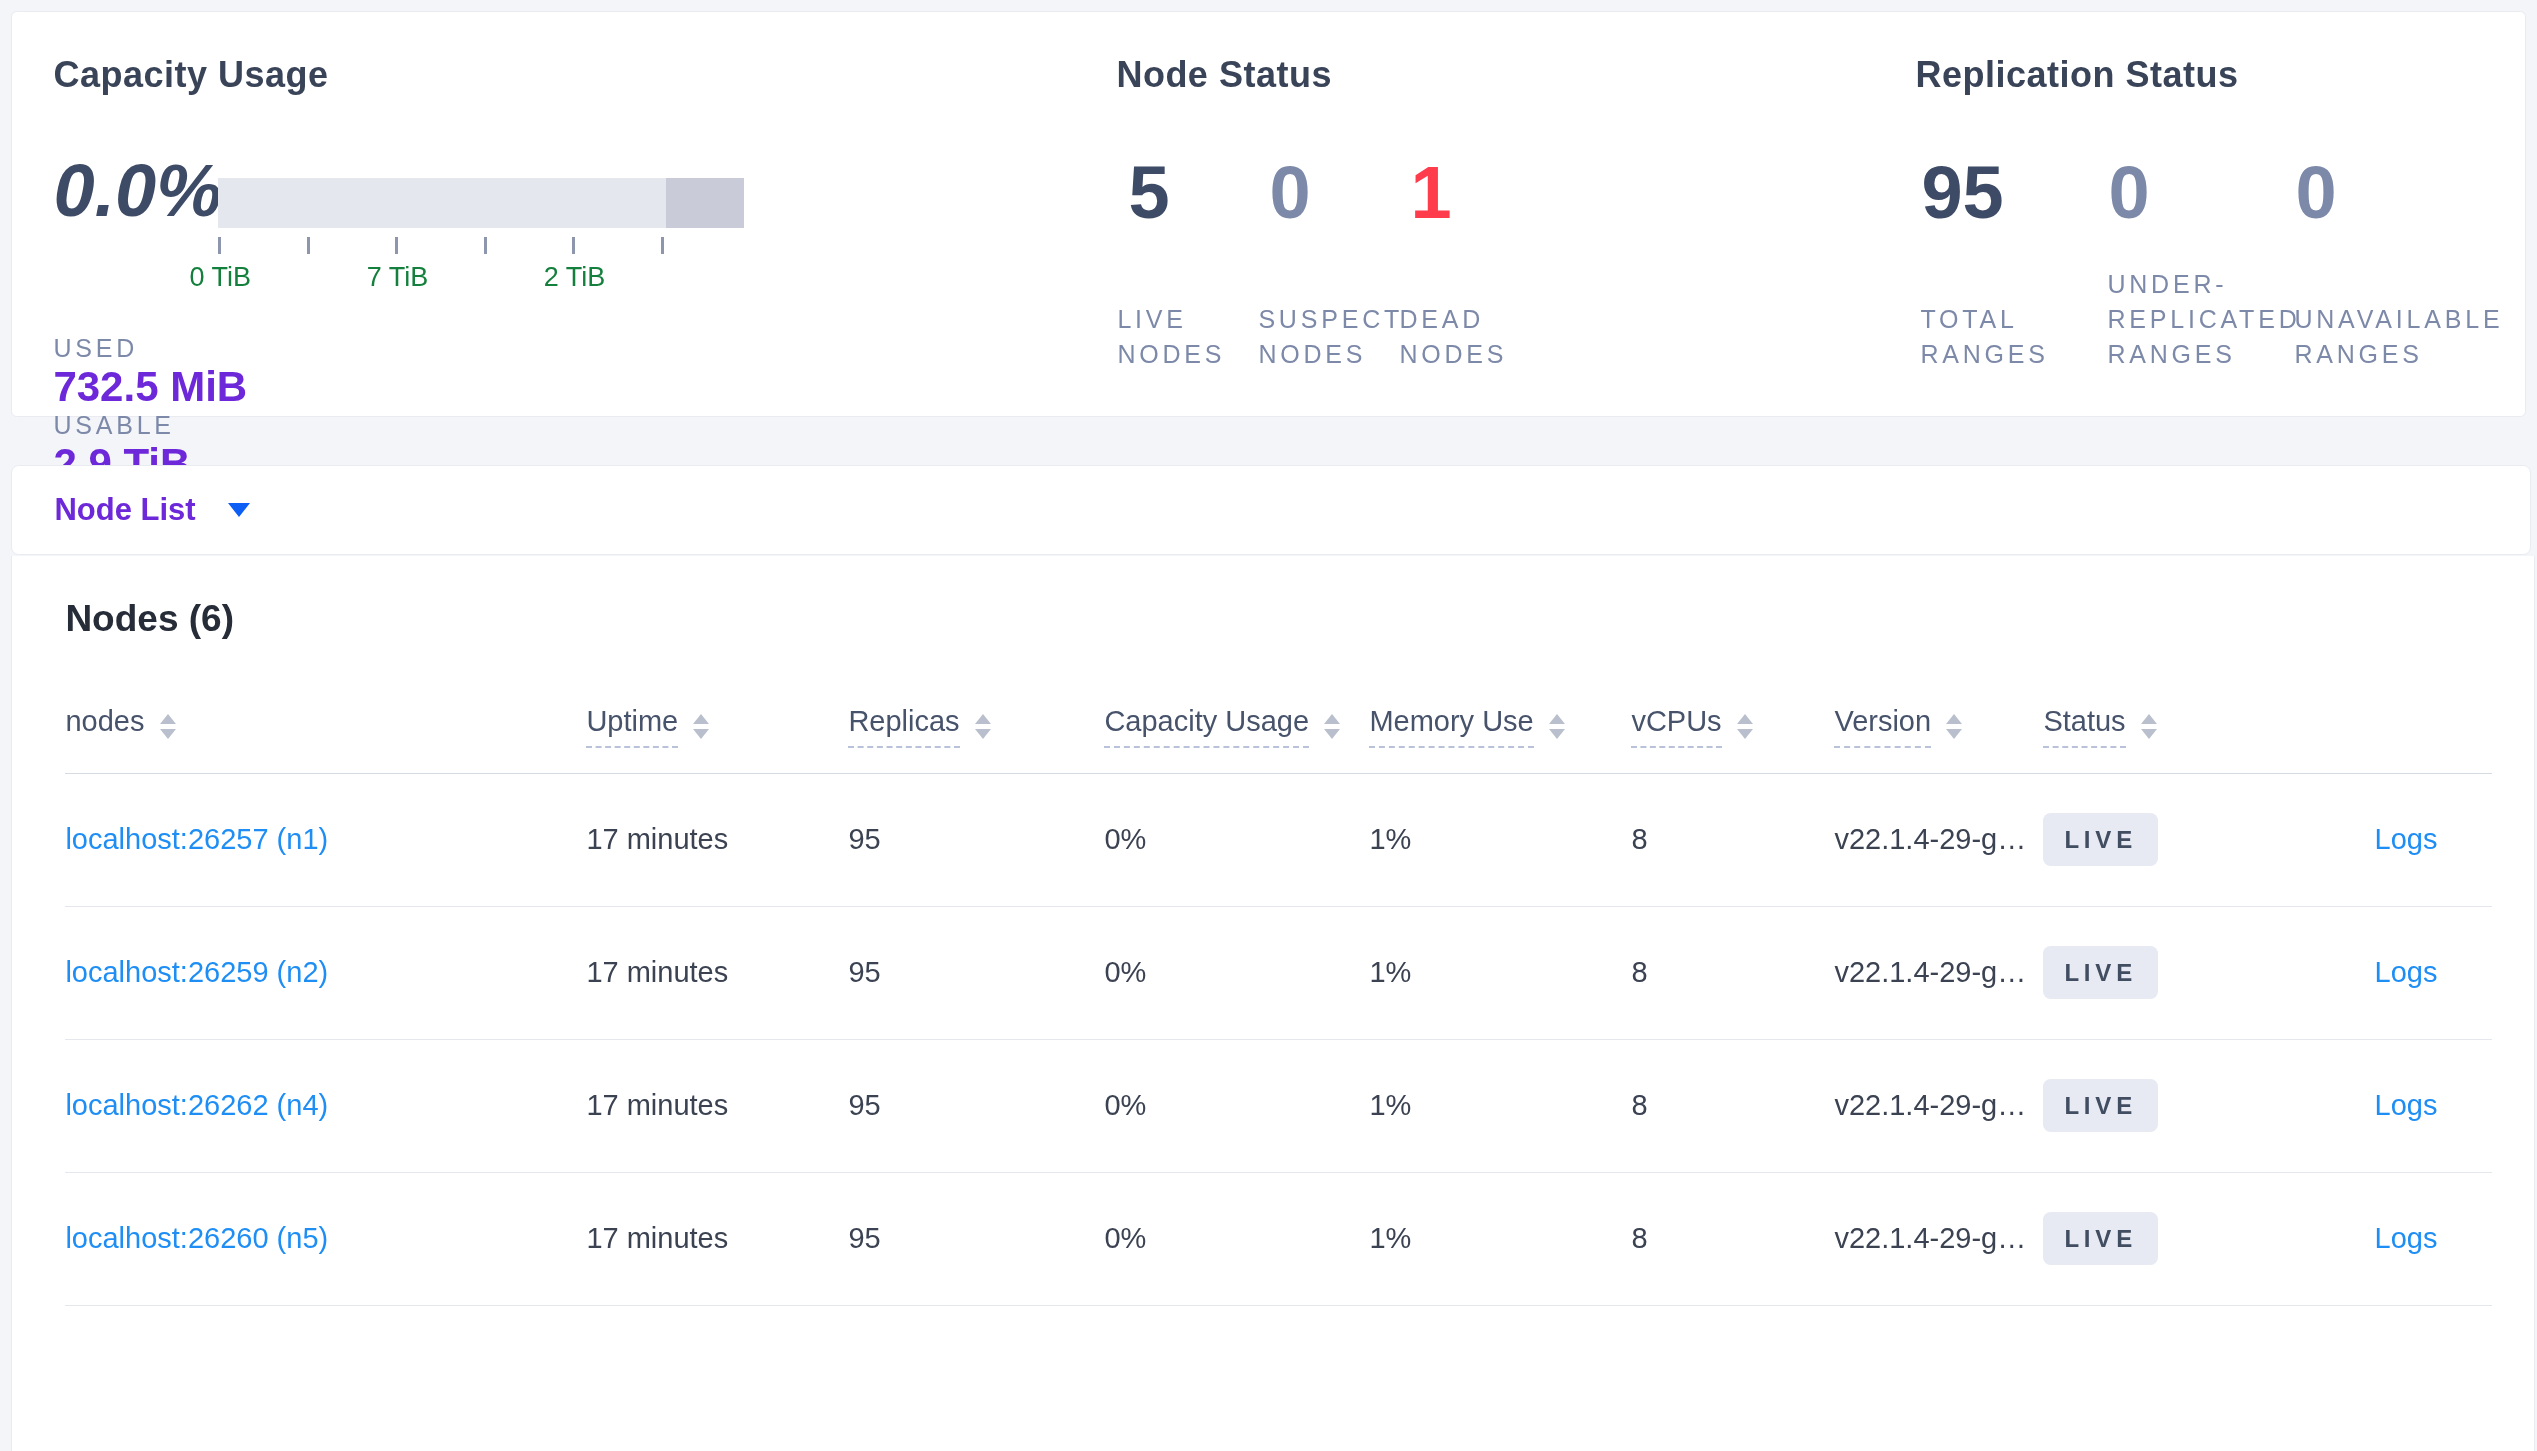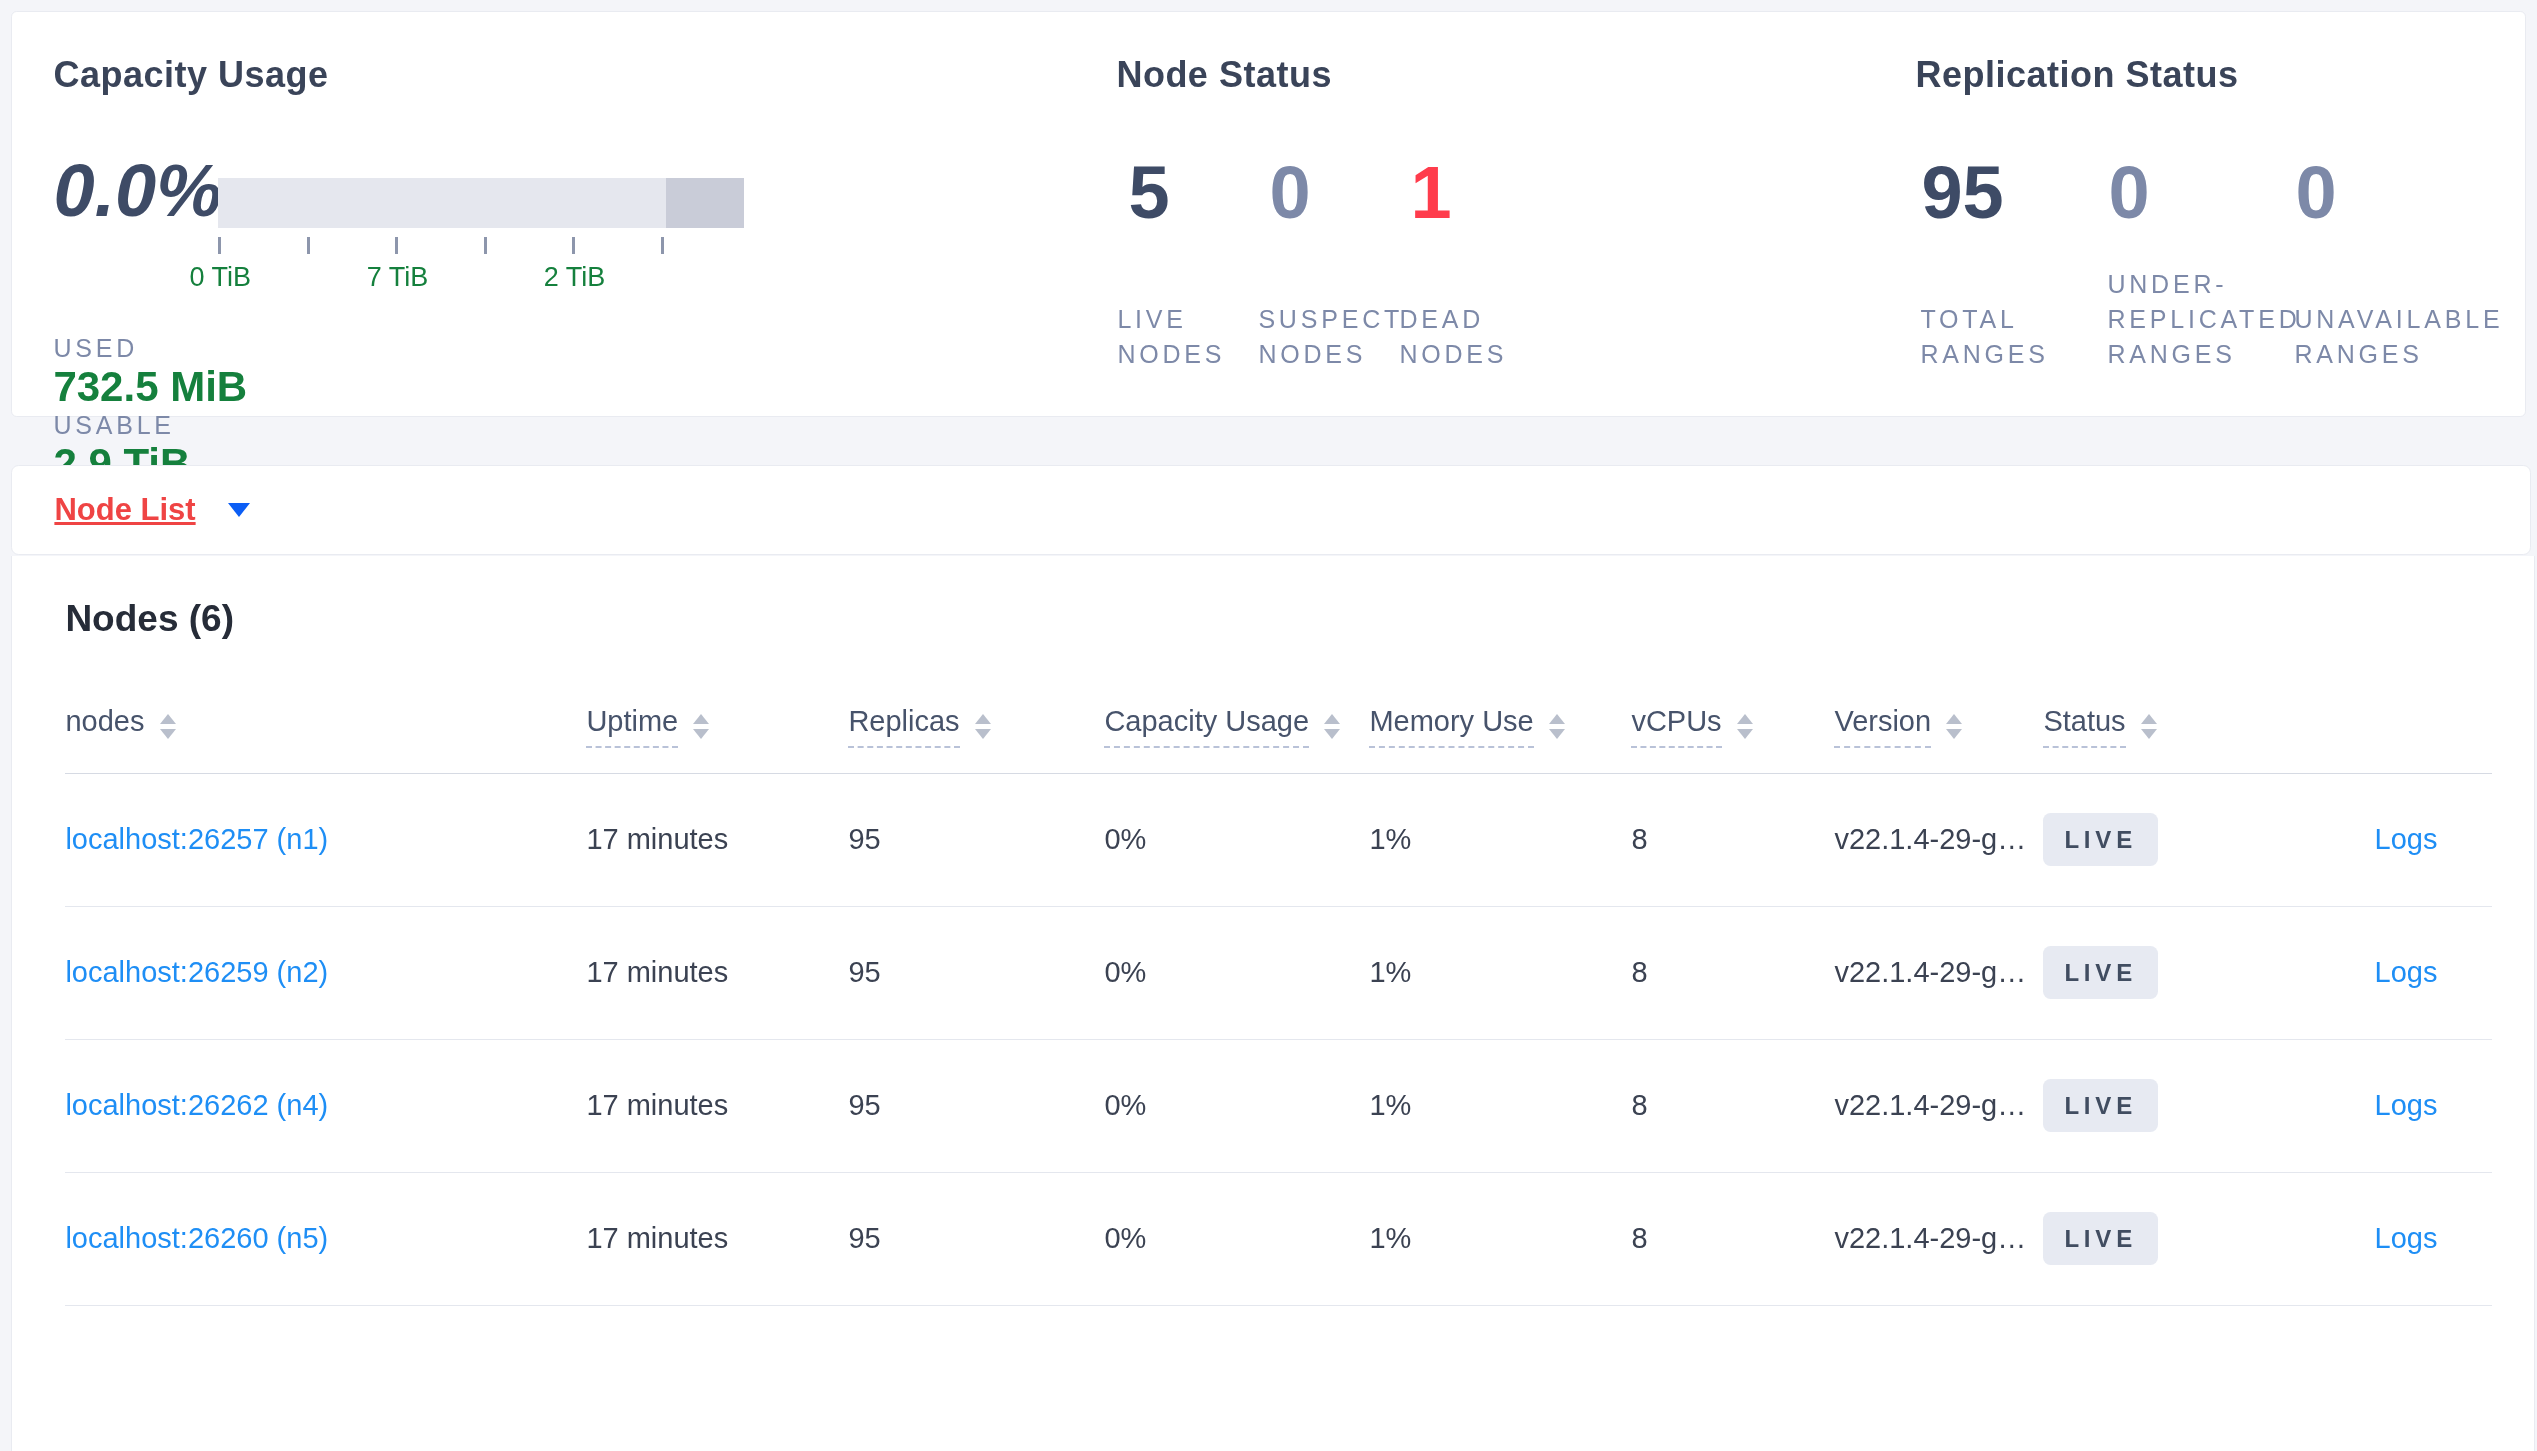--- a/index.html
+++ b/index.html
@@ -32,21 +32,21 @@
   .cap-tick { position:absolute; top:59px; width:2.9px; height:17px; background:#8d96ac; }
   .cap-tick-label {
     position:absolute; top:84px; transform:translateX(-50%);
     font-size:27px; color:#15803d; white-space:nowrap;
   }
   .used-row {
     position:absolute; left:41px; top:322px;
     display:flex; align-items:baseline;flex-direction:column;
   }
   .kv-label { font-size:25px; letter-spacing:3.8px; color:#7d89a8; }
-  .kv-value { font-size:42px; font-weight:700; color:#15803d; }
+  .kv-value { font-size:42px; font-weight:700; color:#6d28d9; }
   .used-row .kv-label { margin-right:40px; }
   .used-row .kv-value { margin-right:59px; }
 
   
   .stats-row { position:absolute; top:143px; display:flex; }
   .labels-row { position:absolute; bottom:44px; display:flex; align-items:flex-end; }
   .stat-col-ns { width:141px; }
   .stat-col-rs { width:187px; }
   .stat-label {
     font-size:25px; letter-spacing:3.8px; color:#7d89a8;
@@ -54,21 +54,21 @@
   }
   .num-muted { color:#7d89a8; }
   .num-danger { color:#ff3c4c; }
 
   
   .nodelist-bar {
     position:absolute; left:11.4px; top:465px; width:2520px; height:90px;
     background:#ffffff; border:1.9px solid #e9ebf1; border-radius:7.6px;
     display:flex; align-items:center;
   }
-  .nodelist-label { margin-left:42px; font-size:31px; font-weight:700; color:#ef4444;text-decoration:underline; }
+  .nodelist-label { margin-left:42px; font-size:31px; font-weight:700; color:#6d28d9; }
   .caret-down {
     margin-left:32px; width:0; height:0;
     border-left:11.4px solid transparent; border-right:11.4px solid transparent;
     border-top:14.3px solid #0c5ef5;
   }
 
   
   .nodes-panel {
     position:absolute; left:11.4px; top:556px; width:2524px; height:896px;
     background:#ffffff; border:1.9px solid #e9ebf1; border-top:none;

